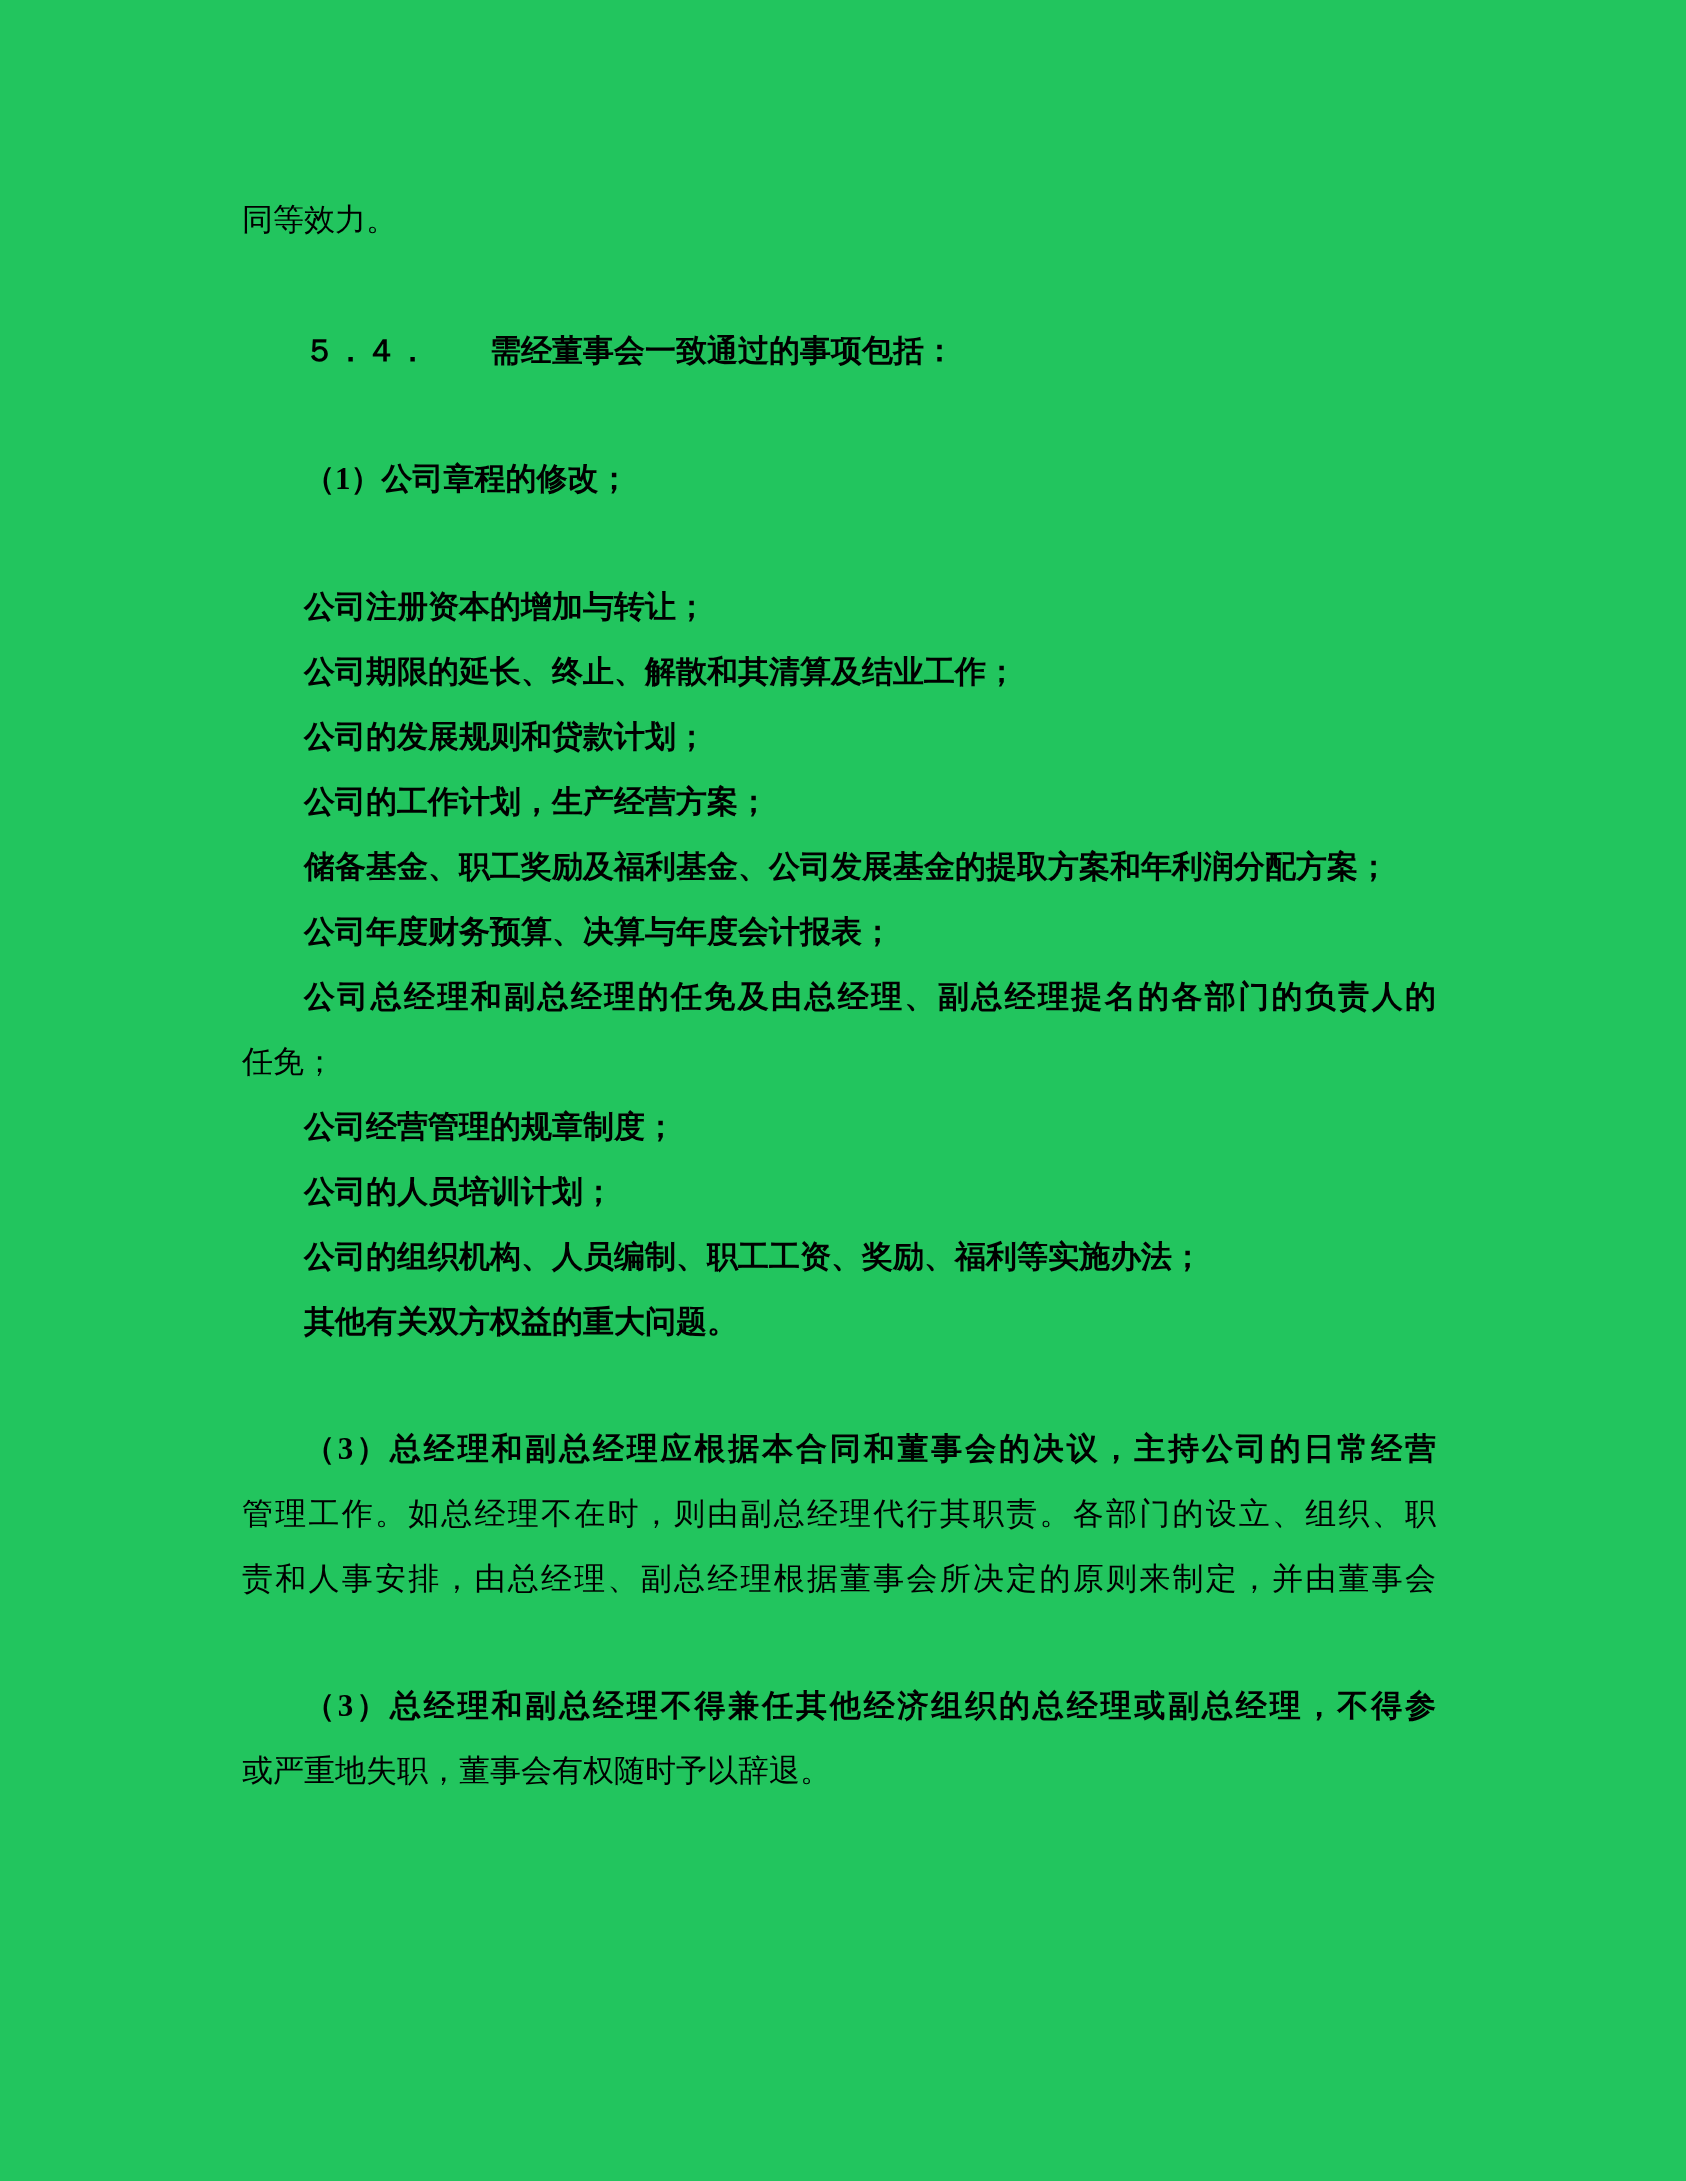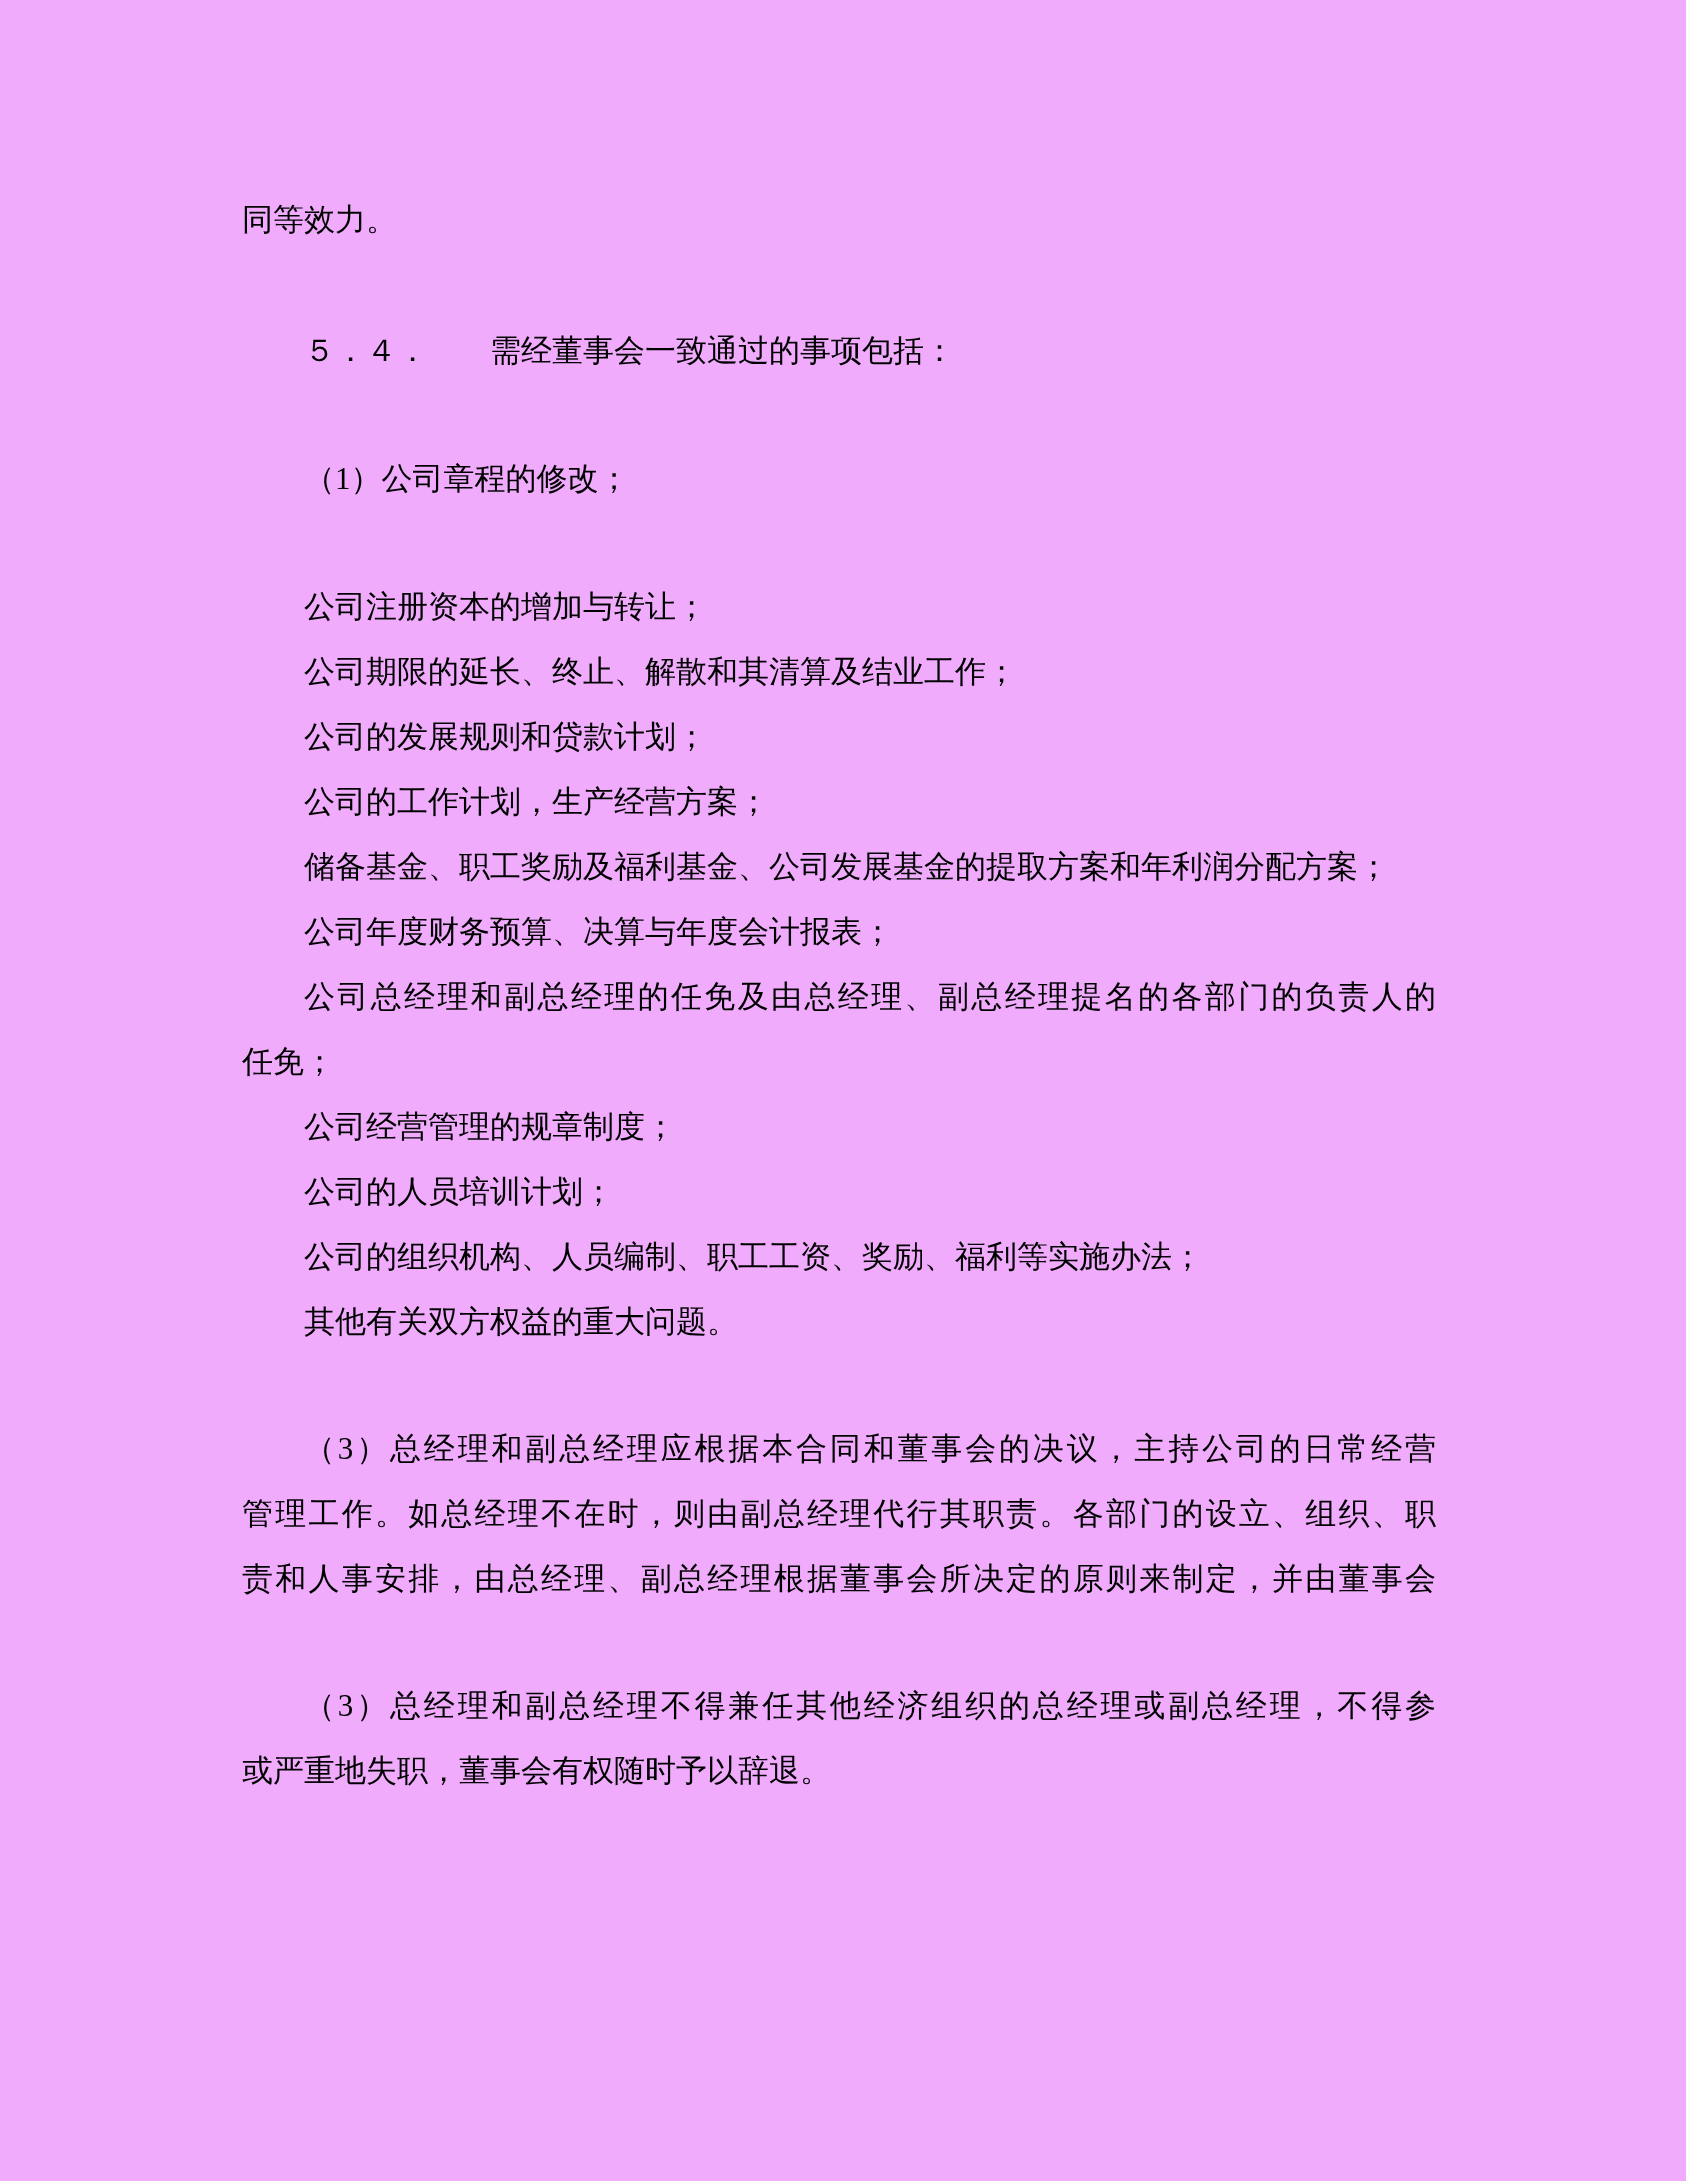--- a/index.html
+++ b/index.html
@@ -4,40 +4,40 @@
 <style>
   html, body {
     margin: 0;
     padding: 0;
     background: #ffffff;
   }
   .page {
     position: relative;
     width: 1686px;
     height: 2182px;
-    background: #f0abfc;
+    background: #22c55e;
     box-sizing: border-box;
     padding: 187px 250px 0 242px;
     overflow: hidden;
   }
   .doc-body {
     width: 100%;
     color: #000000;
     font-family: "Liberation Serif", "DejaVu Serif", serif;
     font-size: 31px;
     line-height: 65px;
     font-weight: 400;
   }
   .para { margin: 0; }
   .para + .para { margin-top: 63px; }
   .para:nth-child(2) { margin-top: 66px; }
   .para:nth-child(5) { margin-top: 62px; }
   .para:nth-child(6) { margin-top: 62px; }
   .line { }
-  .line.indent { text-indent: 62px; }
+  .line.indent { text-indent: 62px; font-weight: bold; }
   .line.fill {
     text-align: justify;
     text-align-last: justify;
   }
 </style>
 </head>
 <body>
 
 <div class="page">
   <div class="doc-body">

